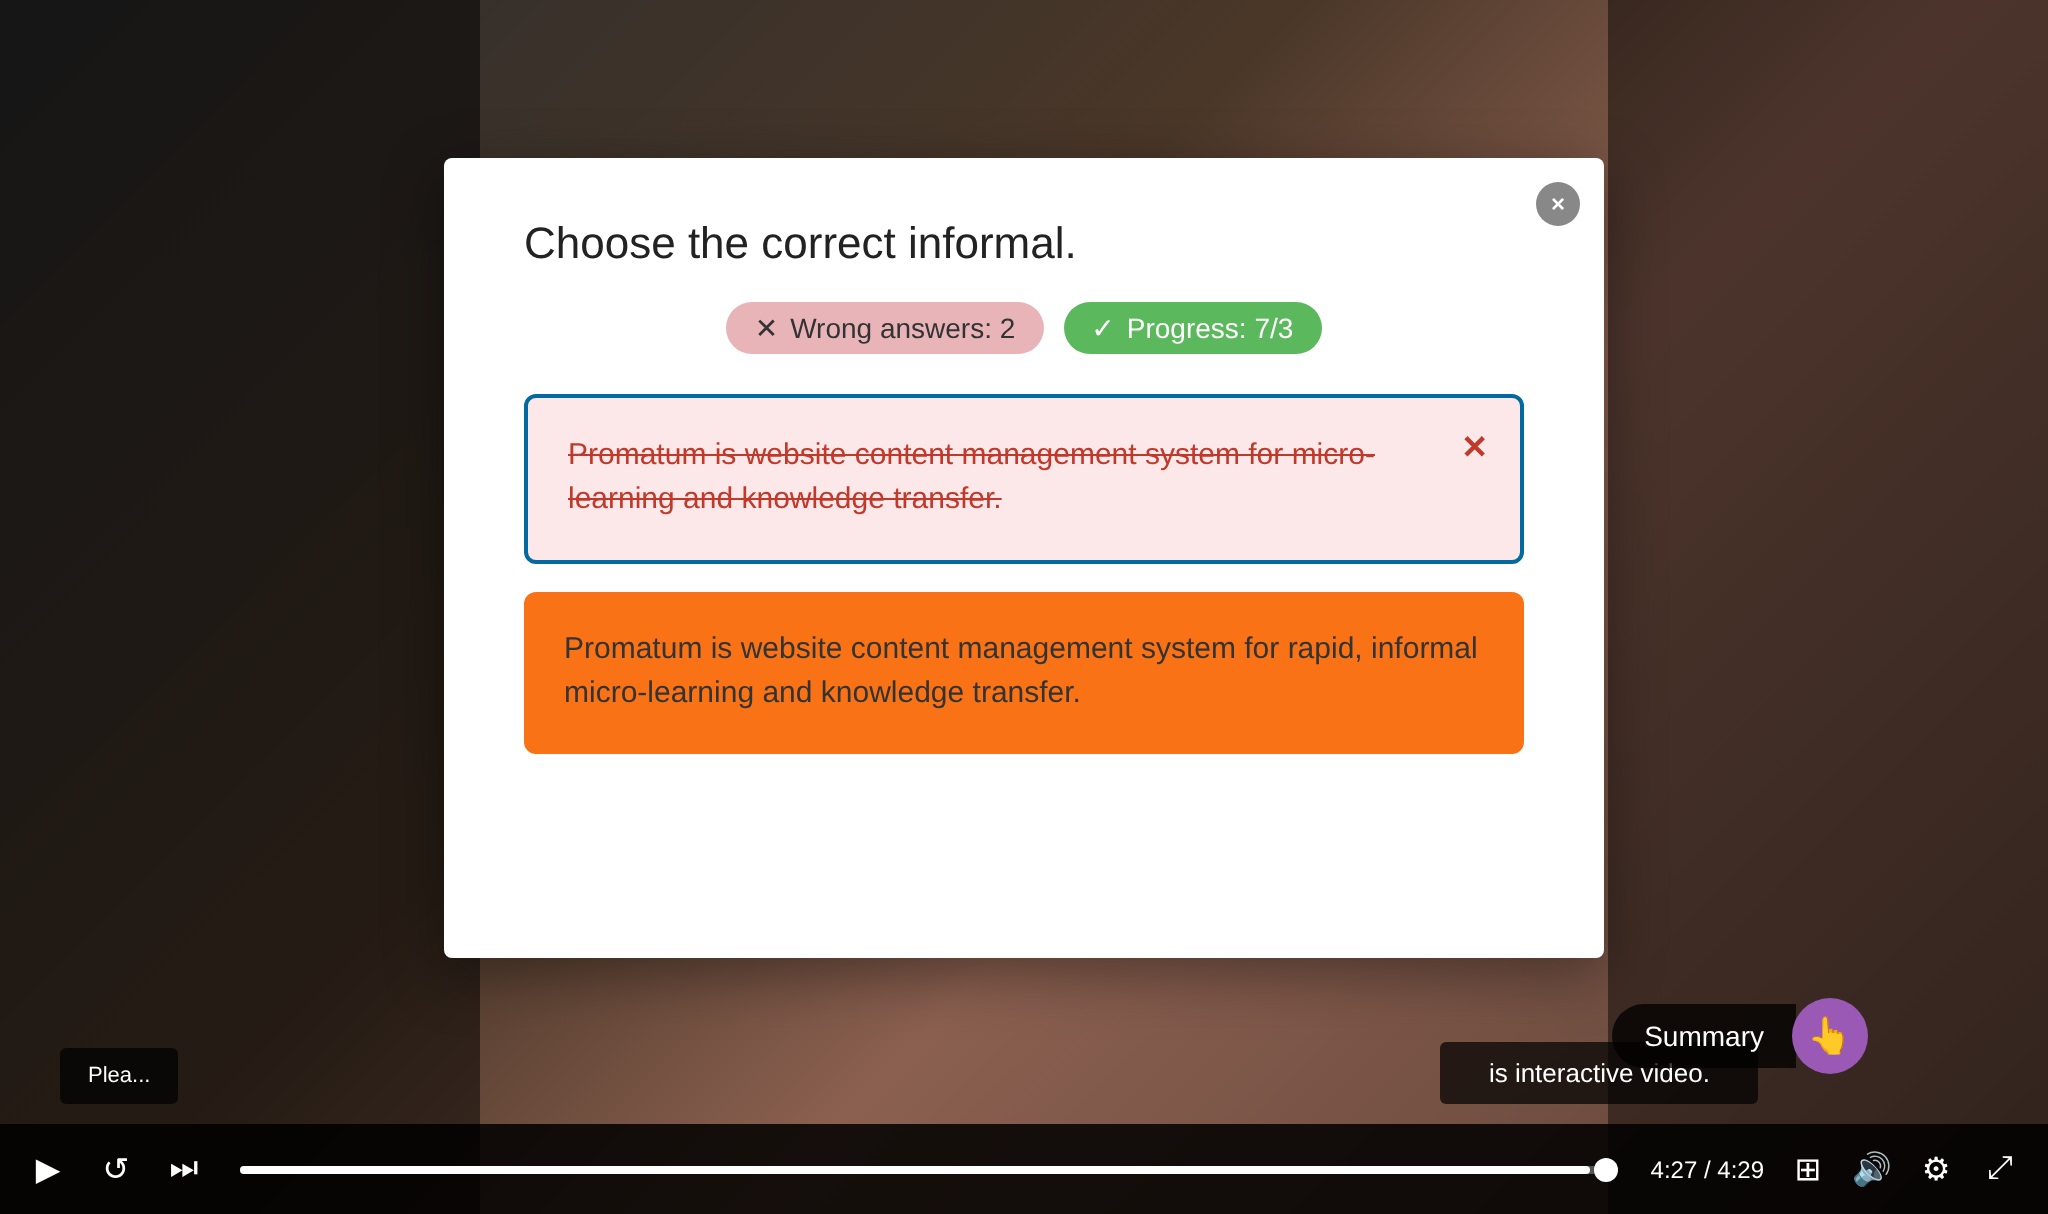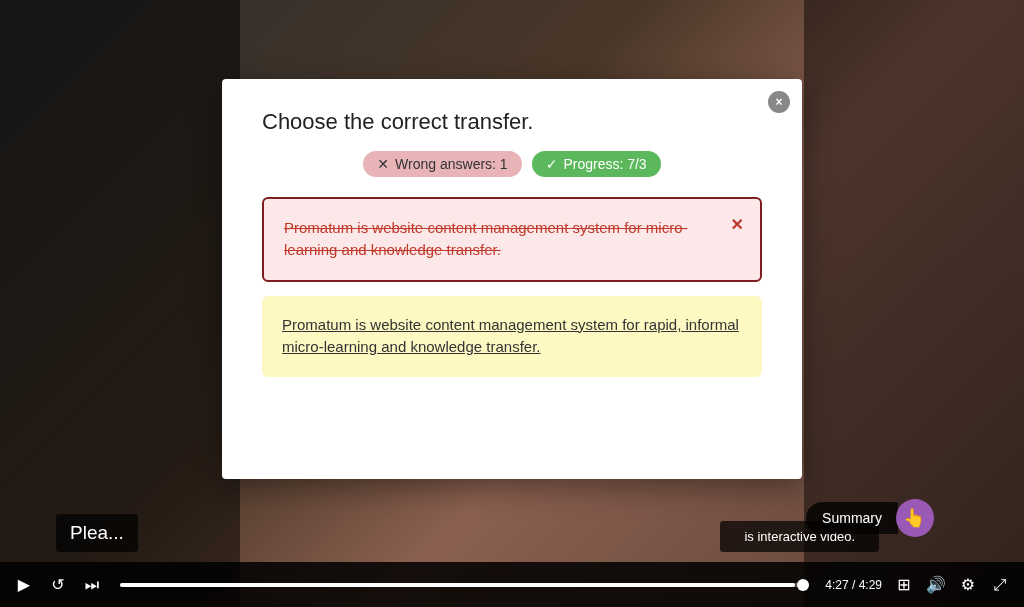--- a/index.html
+++ b/index.html
@@ -122,39 +122,38 @@
       border-radius: 6px;
       padding: 18px 20px;
       margin-bottom: 14px;
       position: relative;
       font-size: 15px;
       line-height: 1.5;
     }
 
     .answer-wrong {
       background: #fce8e8;
-      border: 2px solid #7f1d1d;
+      border: 2px solid #0369a1;
       color: #c0392b;
       text-decoration: line-through;
     }
 
     .answer-wrong-x {
       position: absolute;
       top: 14px;
       right: 16px;
       color: #c0392b;
       font-size: 16px;
       font-weight: bold;
     }
 
     .answer-correct {
-      background: #fef9c3;
+      background: #f97316;
       border: none;
       color: #333;
-      text-decoration: underline;
     }
 
     
     .bottom-bar {
       position: absolute;
       bottom: 0; left: 0;
       width: 100%;
       height: 45px;
       background: rgba(0,0,0,0.85);
       z-index: 5;
@@ -244,25 +243,24 @@
       margin-left: -2px;
     }
 
     
     .video-text-bar {
       position: absolute;
       bottom: 55px;
       left: 30px;
       background: rgba(0,0,0,0.7);
       color: #fff;
-      font-size: 19px;
+      font-size: 11px;
       padding: 8px 14px;
       border-radius: 3px;
       z-index: 6;
-      margin-left: 26px;
     }
     .video-text-bar-right {
       position: absolute;
       bottom: 55px;
       right: 145px;
       background: rgba(0,0,0,0.7);
       color: #fff;
       font-size: 13px;
       padding: 8px 24px;
       border-radius: 3px;
@@ -290,26 +288,26 @@
   </div>
 </div>
 
 <div class="modal-backdrop">
   <div class="modal">
 
     <div class="modal-close">
       <span>×</span>
     </div>
 
-    <div class="modal-title">Choose the correct transfer.</div>
+    <div class="modal-title">Choose the correct informal.</div>
 
     <div class="badges-row">
       <div class="badge badge-wrong">
         <span class="badge-icon">✕</span>
-        <span>Wrong answers: 1</span>
+        <span>Wrong answers: 2</span>
       </div>
       <div class="badge badge-progress">
         <span class="badge-icon">✓</span>
         <span>Progress: 7/3</span>
       </div>
     </div>
 
     <div class="answer-option answer-wrong">
       <span>Promatum is website content management system for micro-learning and knowledge transfer.</span>
       <span class="answer-wrong-x">✕</span>

